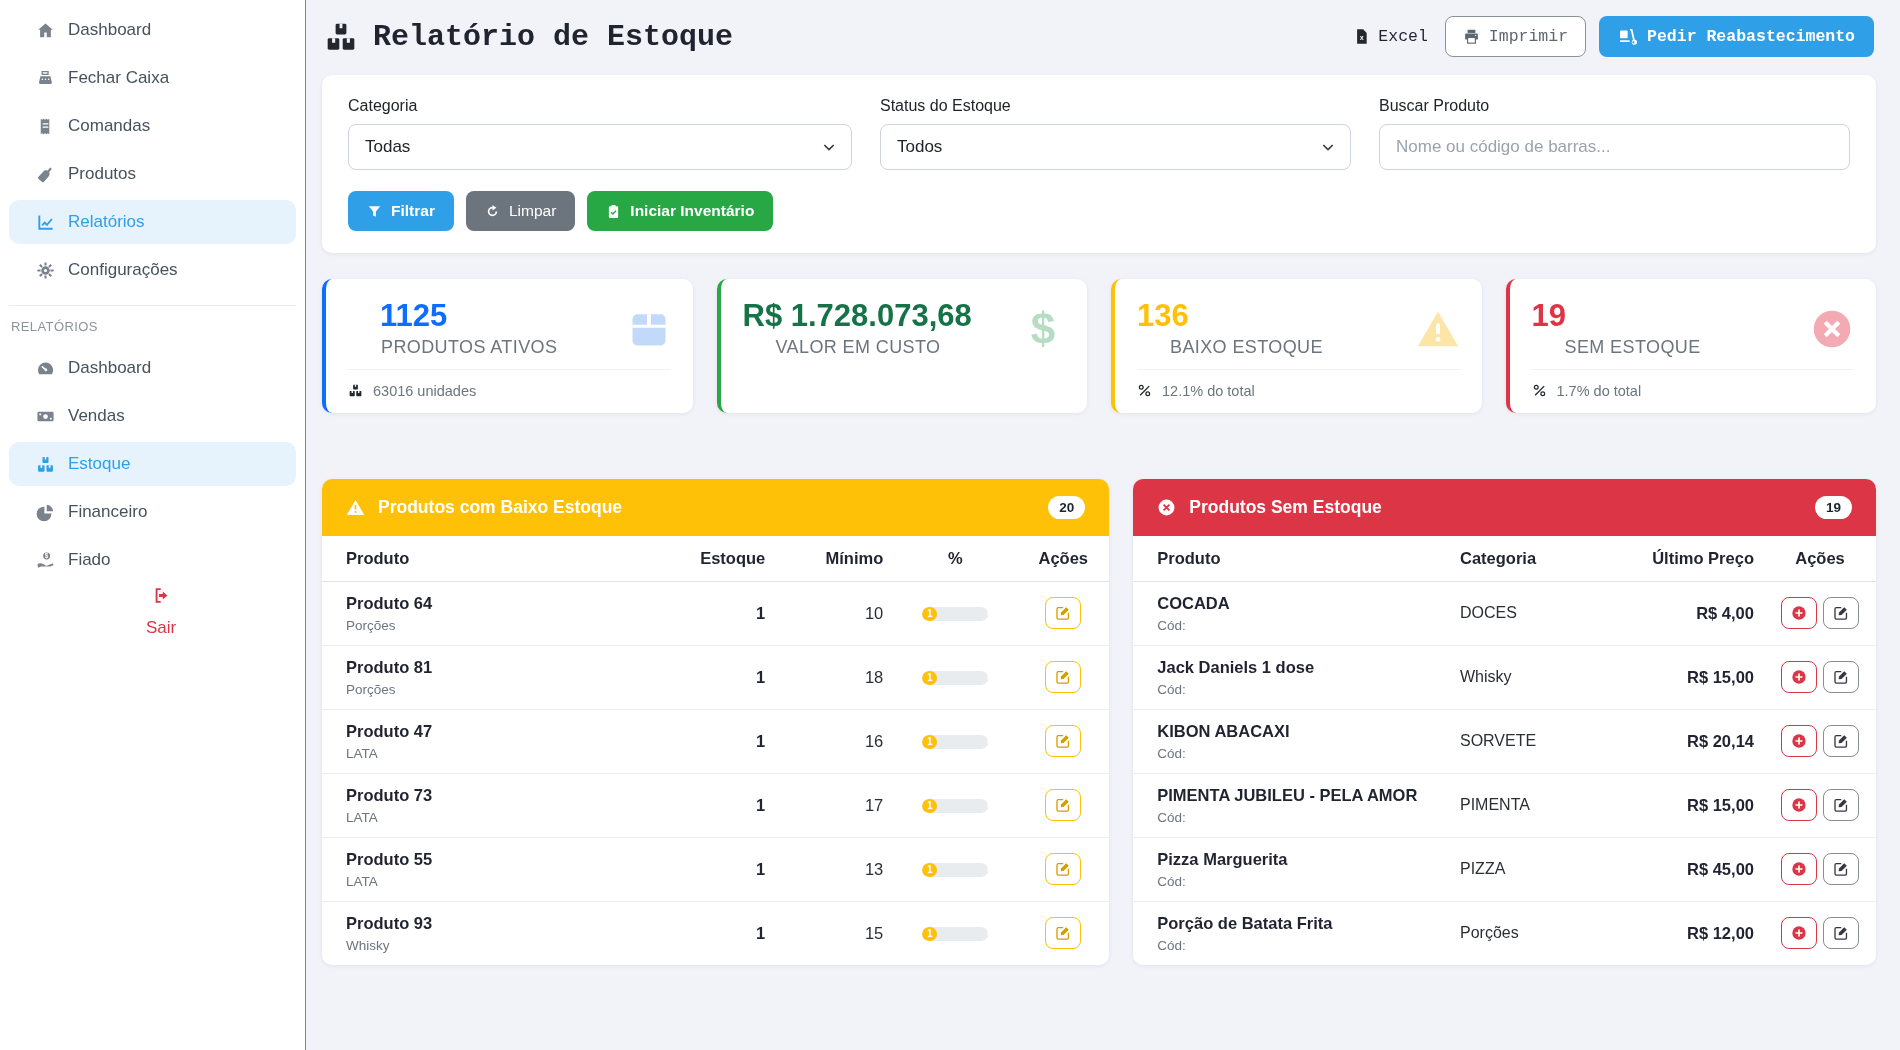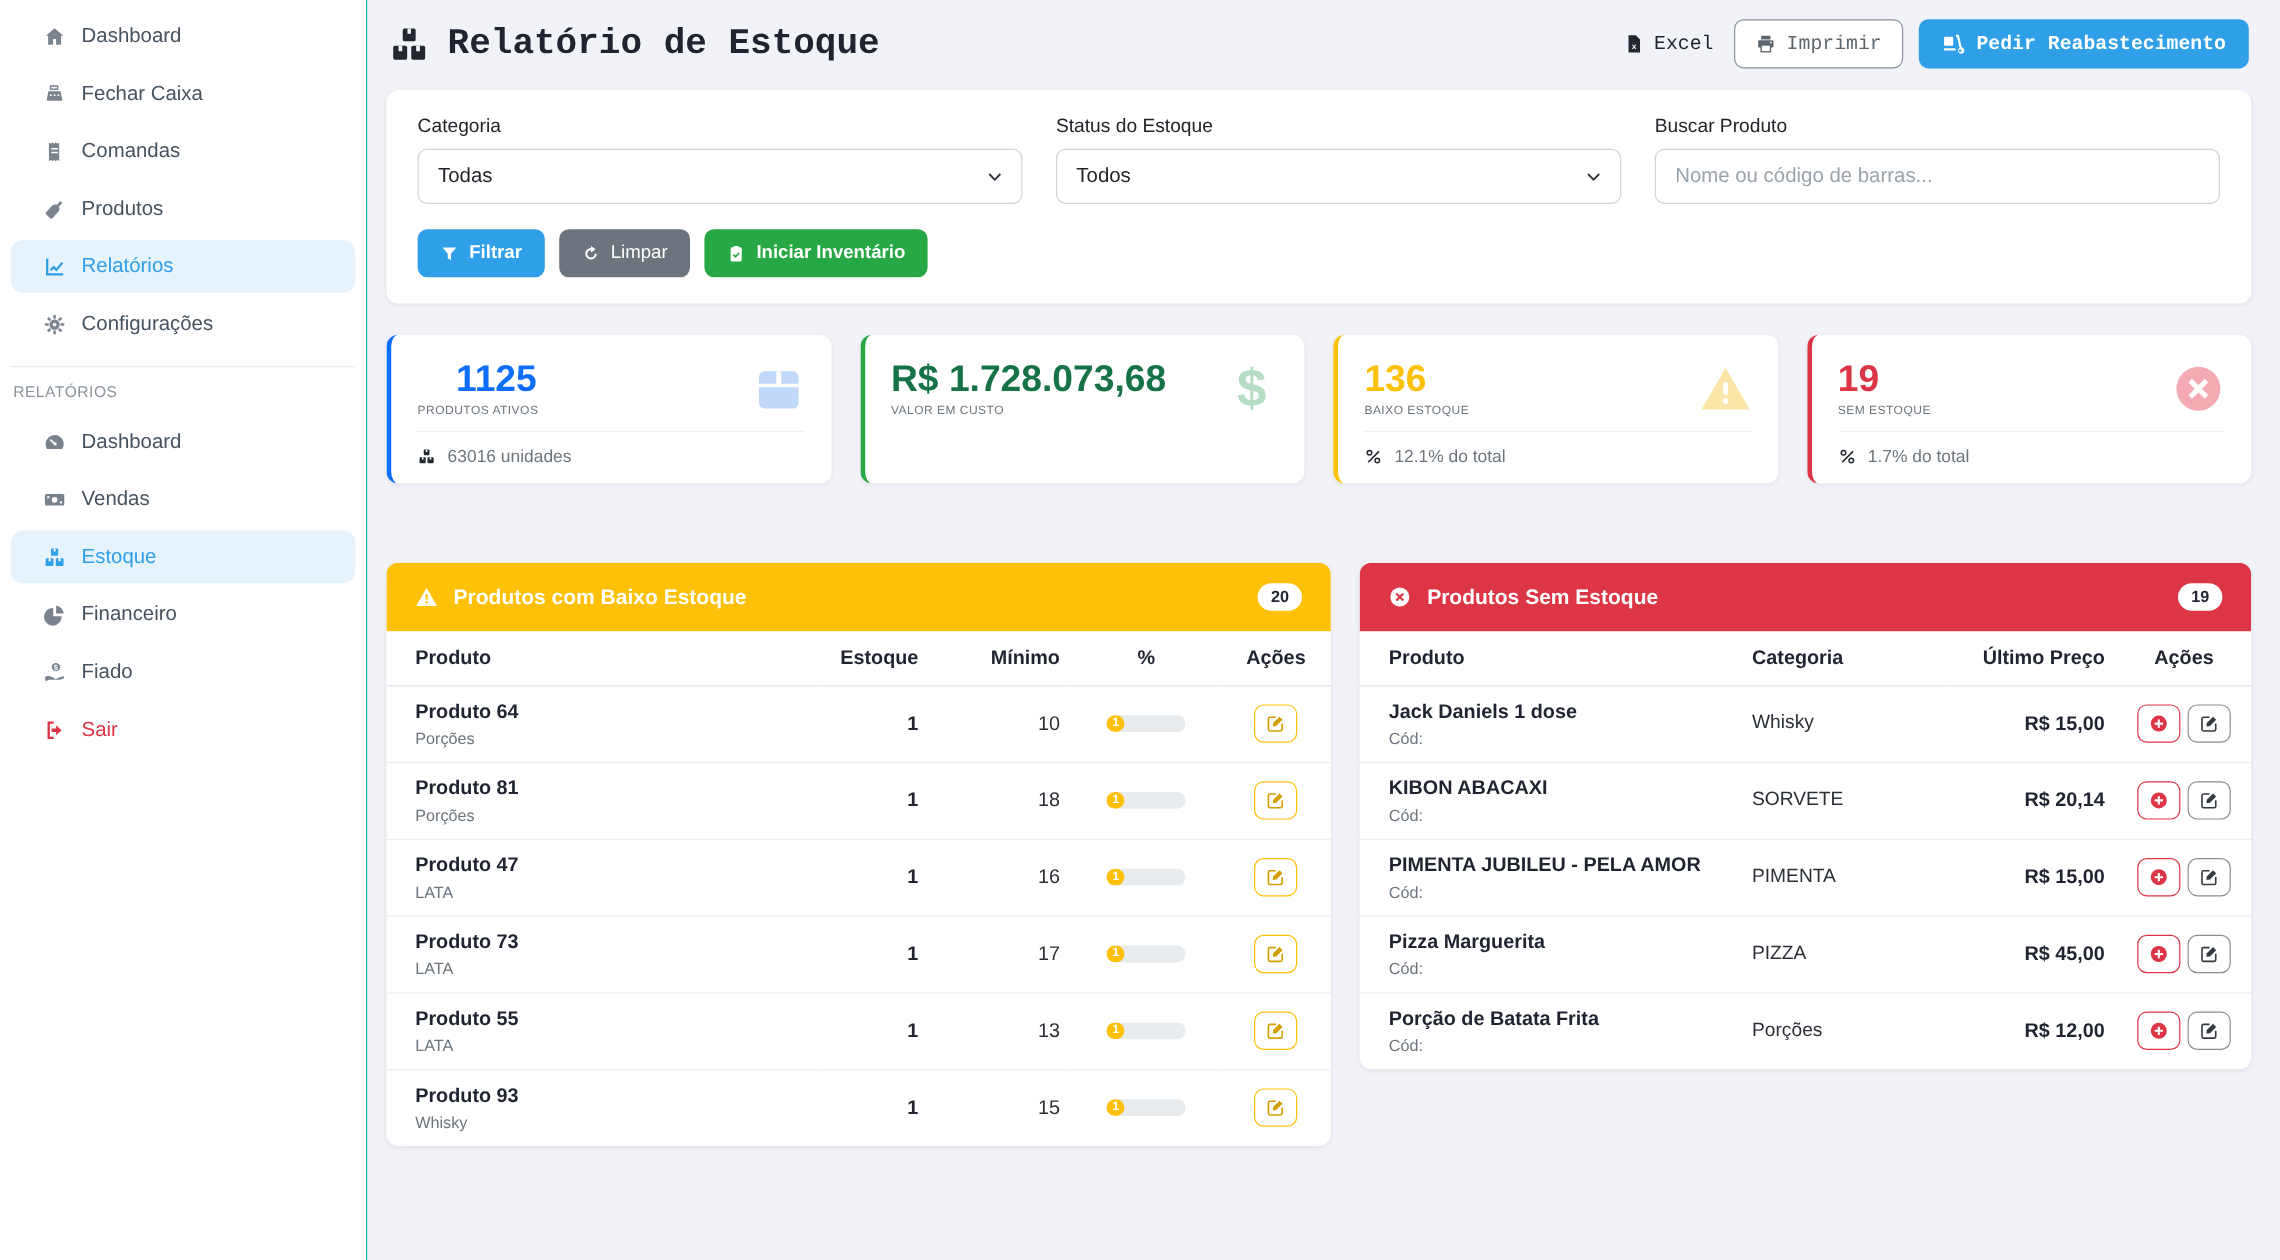--- a/index.html
+++ b/index.html
@@ -13,21 +13,21 @@
   .ic{display:inline-block;flex-shrink:0;}
   .ic svg{width:100%;height:100%;display:block;}
 
   
   .sidebar{width:306px;background:#fff;border-right:1px solid #14b8a6;padding:8px 9px 0 9px;flex-shrink:0;}
   .nav-item{display:flex;align-items:center;gap:13px;height:44px;margin-bottom:4px;padding:0 10px 0 27px;
             border-radius:10px;font-size:17px;color:#46525e;cursor:pointer;}
   .nav-item .ic{width:19px;height:19px;color:#79828d;}
   .nav-item.active{background:var(--active-bg);color:var(--accent-blue);font-weight:500;}
   .nav-item.active .ic{color:var(--accent-blue);}
-  .nav-item.danger{color:var(--danger);}
+  .nav-item.danger{color:var(--danger);flex-direction:column;}
   .nav-item.danger .ic{color:var(--danger);}
   .sidebar hr{border:none;border-top:1px solid #e8ebee;margin:13px 0;}
   .nav-section{font-size:13px;color:#8b939c;letter-spacing:.4px;padding:0 2px 12px 2px;}
 
   
   main{flex:1;min-width:0;padding:12px 24px 0 16px;}
   .page-header{display:flex;align-items:center;justify-content:space-between;padding:4px 2px 18px 2px;font-family:Liberation Mono, monospace;}
   .ph-left{display:flex;align-items:center;gap:15px;}
   .ph-left .ic{width:34px;height:34px;color:#23282e;}
   h1{margin:0;font-size:30px;font-weight:700;color:#1f2430;}
@@ -67,21 +67,21 @@
   .stat-card{background:#fff;border-radius:10px;box-shadow:0 1px 4px rgba(25,35,60,.07);
              border-left:4px solid #ccc;padding:0 22px;}
   .stat-card.b-primary{border-left-color:var(--primary-value);}
   .stat-card.b-success{border-left-color:var(--success);}
   .stat-card.b-warning{border-left-color:var(--warning);}
   .stat-card.b-danger{border-left-color:var(--danger);}
   .stat-top{display:flex;align-items:center;justify-content:space-between;padding:21px 0 11px;}
   .stat-value{font-size:31px;font-weight:700;line-height:1.05;}
   .v-primary{color:var(--primary-value);margin-left:32px;} .v-success{color:var(--success-dark);}
   .v-warning{color:var(--warning);} .v-danger{color:var(--danger);}
-  .stat-label{font-size:10px;color:#6c757d;letter-spacing:.4px;margin-top:4px;}
+  .stat-label{font-size:18px;color:#6c757d;letter-spacing:.4px;margin-top:4px;margin-left:33px;}
   .stat-icon{width:44px;height:44px;}
   .i-pale-blue{color:#c3d9f9;} .i-pale-green{color:#b7dcc4;font-size:44px;font-weight:700;line-height:44px;text-align:center;}
   .i-pale-yellow{color:#fbe6a7;} .i-pale-red{color:#f3aab2;}
   .stat-foot{border-top:1px solid #eef1f4;padding:13px 0 14px;font-size:14.5px;color:#6c757d;
              display:flex;align-items:center;gap:10px;}
   .stat-foot .ic{width:15px;height:15px;color:#23282e;}
 
   
   .tables{display:grid;grid-template-columns:1.06fr 1fr;gap:24px;align-items:start;}
   .table-card{background:#fff;border-radius:10px;box-shadow:0 1px 4px rgba(25,35,60,.07);overflow:hidden;}
@@ -590,20 +590,43 @@
           <tr>
             <th>Produto</th>
             <th class="w-cat">Categoria</th>
             <th class="num w-price">Último Preço</th>
             <th class="center w-act2">Ações</th>
           </tr>
         </thead>
         <tbody>
           <tr>
             <td>
+                <div class="prod-name">COCADA</div>
+                <div class="prod-sub">Cód:</div>
+              </td>
+            <td class="cat-val">DOCES</td>
+            <td class="num price-val">R$ 4,00</td>
+            <td class="center" style="white-space:nowrap;"><button class="btn-icon danger-o">
+                  <span class="ic">
+                    <svg viewBox="0 0 24 24" fill="currentColor">
+                      <circle cx="12" cy="12" r="10"></circle>
+                      <path d="M12 6.8v10.4M6.8 12h10.4" stroke="#fff" stroke-width="2.6"></path>
+                    </svg>
+                  </span>
+                </button><button class="btn-icon gray-o">
+                  <span class="ic">
+                    <svg viewBox="0 0 24 24">
+                      <path d="M20.2 11.8v7.4a2 2 0 0 1-2 2H5a2 2 0 0 1-2-2V6a2 2 0 0 1 2-2h7.4" fill="none" stroke="currentColor" stroke-width="2"></path>
+                      <path fill="currentColor" d="M16.8 3.3l3.9 3.9-7.8 7.8-4.4.5.5-4.4z"></path>
+                    </svg>
+                  </span>
+                </button></td>
+          </tr>
+          <tr>
+            <td>
                 <div class="prod-name">Jack Daniels 1 dose</div>
                 <div class="prod-sub">Cód:</div>
               </td>
             <td class="cat-val">Whisky</td>
             <td class="num price-val">R$ 15,00</td>
             <td class="center" style="white-space:nowrap;"><button class="btn-icon danger-o">
                   <span class="ic">
                     <svg viewBox="0 0 24 24" fill="currentColor">
                       <circle cx="12" cy="12" r="10"></circle>
                       <path d="M12 6.8v10.4M6.8 12h10.4" stroke="#fff" stroke-width="2.6"></path>

